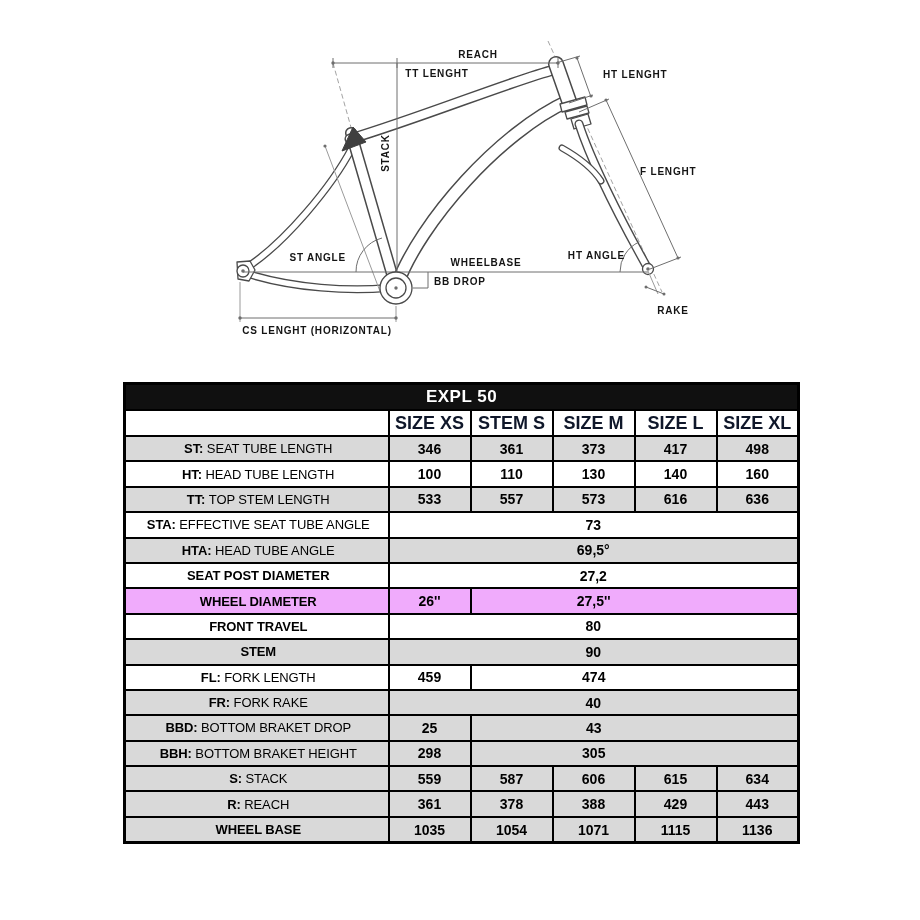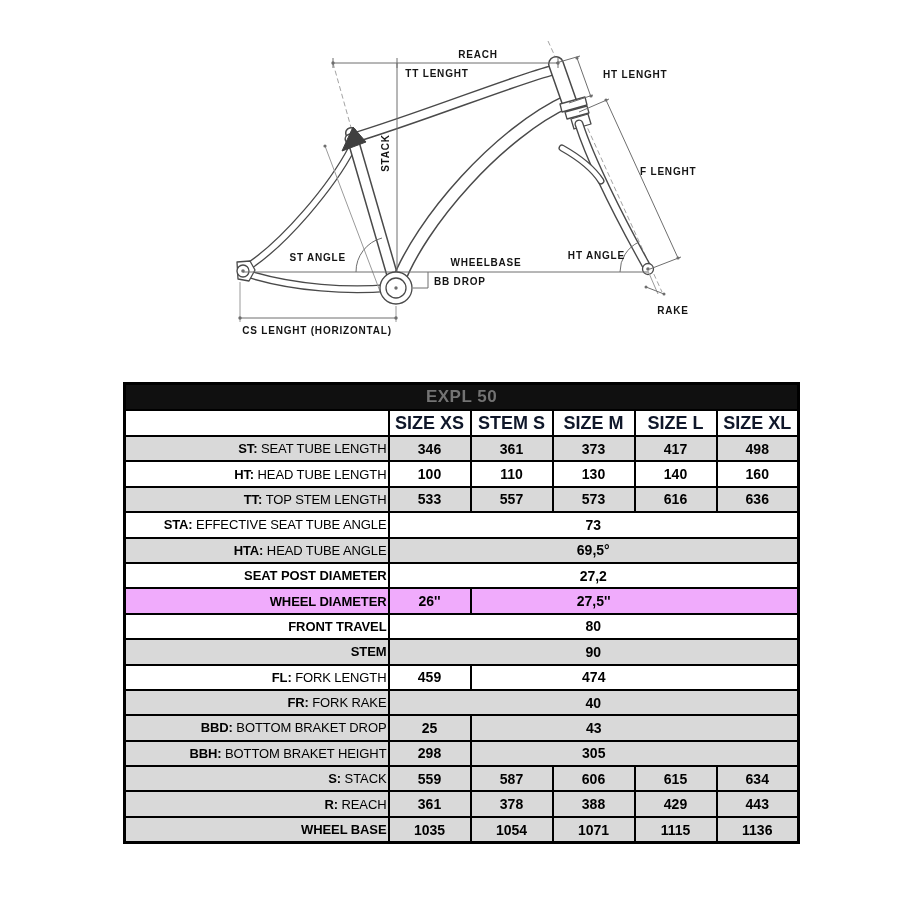--- a/index.html
+++ b/index.html
@@ -19,28 +19,28 @@
   .part{fill:#ffffff;stroke:#4a4a4a;stroke-width:1.3;stroke-linejoin:round;}
   .solid{fill:#3f3f3f;stroke:#3f3f3f;stroke-linejoin:round;}
 
   
   #spec-table{position:absolute;left:123px;top:382px;width:674px;
               border-collapse:collapse;table-layout:fixed;}
   #spec-table col.c-label{width:264px;}
   #spec-table col.c-size{width:82px;}
   #spec-table th,#spec-table td{border:2px solid #000;overflow:hidden;white-space:nowrap;}
   #spec-table{border:3px solid #000;}
-  .title-row th{background:#101010;color:#737373;font-size:17px;font-weight:bold;
+  .title-row th{background:#101010;color:#ffffff;font-size:17px;font-weight:bold;
                 height:22px;text-align:center;letter-spacing:.5px;}
   .head-row th{background:#fff;color:#0f172a;font-size:18px;font-weight:bold;
                height:22px;text-align:center;}
   tbody td{height:21.4px;font-size:14px;color:#000;}
   tbody tr:nth-child(odd){background:#d9d9d9;}
   tbody tr:nth-child(even){background:#ffffff;}
-  td.label-cell{text-align:right;padding-left:4px;font-size:13px;letter-spacing:-0.1px;}
+  td.label-cell{text-align:center;padding-left:4px;font-size:13px;letter-spacing:-0.1px;}
   td.label-cell .pfx{font-weight:bold;}
   td.label-cell .lbl{font-weight:normal;}
   td.label-cell .lbl-only{font-weight:bold;}
   td.val{text-align:center;font-weight:bold;}
   td.val.shift{padding-right:82px;}  
 </style>
 </head>
 <body>
 
 <div id="page">

